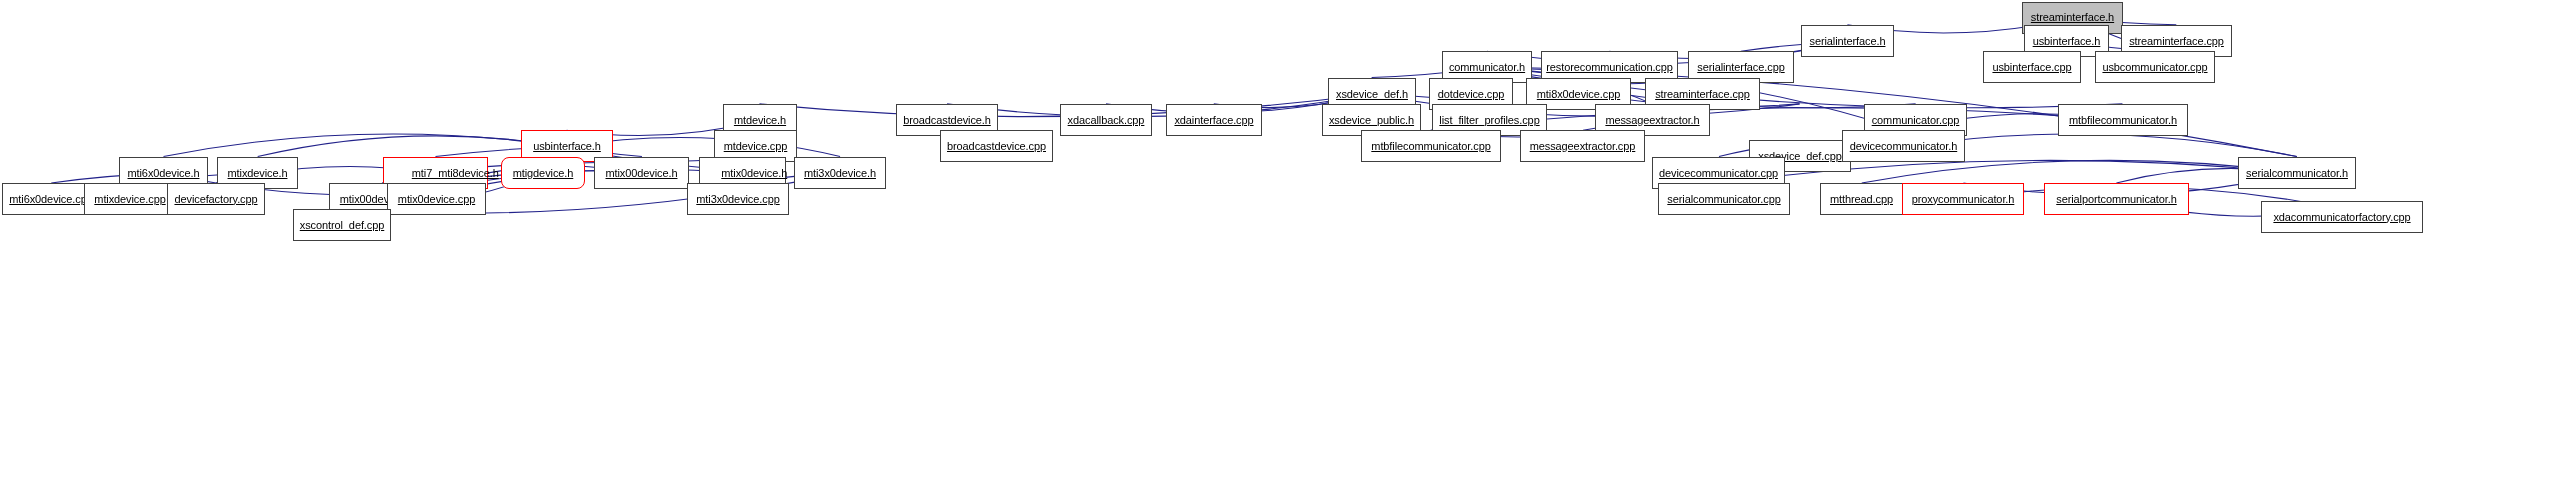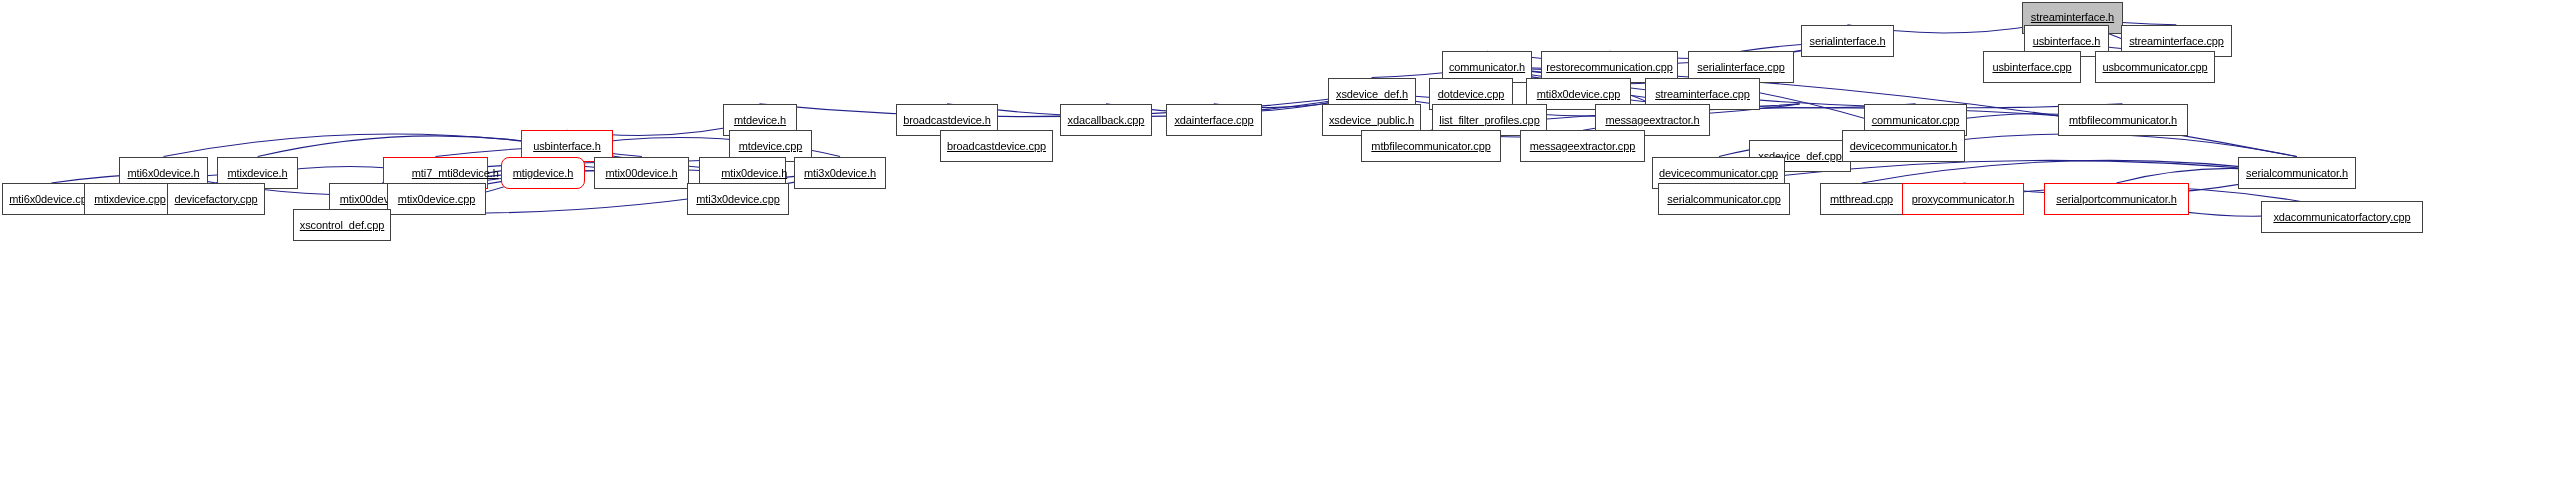--- a/index.html
+++ b/index.html
@@ -201,21 +201,21 @@
       </div>
       <div class="node" style="left: 1864px; top: 104px; width: 103px;">
         <span class="node-label">communicator.cpp</span>
       </div>
       <div class="node" style="left: 2058px; top: 104px; width: 130px;">
         <span class="node-label">mtbfilecommunicator.h</span>
       </div>
       <div class="node red" style="left: 521px; top: 130px; width: 92px;">
         <span class="node-label">usbinterface.h</span>
       </div>
-      <div class="node" style="left: 729px; top: 130px; width: 83px;">
+      <div class="node" style="left: 714px; top: 130px; width: 83px;">
         <span class="node-label">mtdevice.cpp</span>
       </div>
       <div class="node" style="left: 940px; top: 130px; width: 113px;">
         <span class="node-label">broadcastdevice.cpp</span>
       </div>
       <div class="node" style="left: 1361px; top: 130px; width: 140px;">
         <span class="node-label">mtbfilecommunicator.cpp</span>
       </div>
       <div class="node" style="left: 1520px; top: 130px; width: 125px;">
         <span class="node-label">messageextractor.cpp</span>

